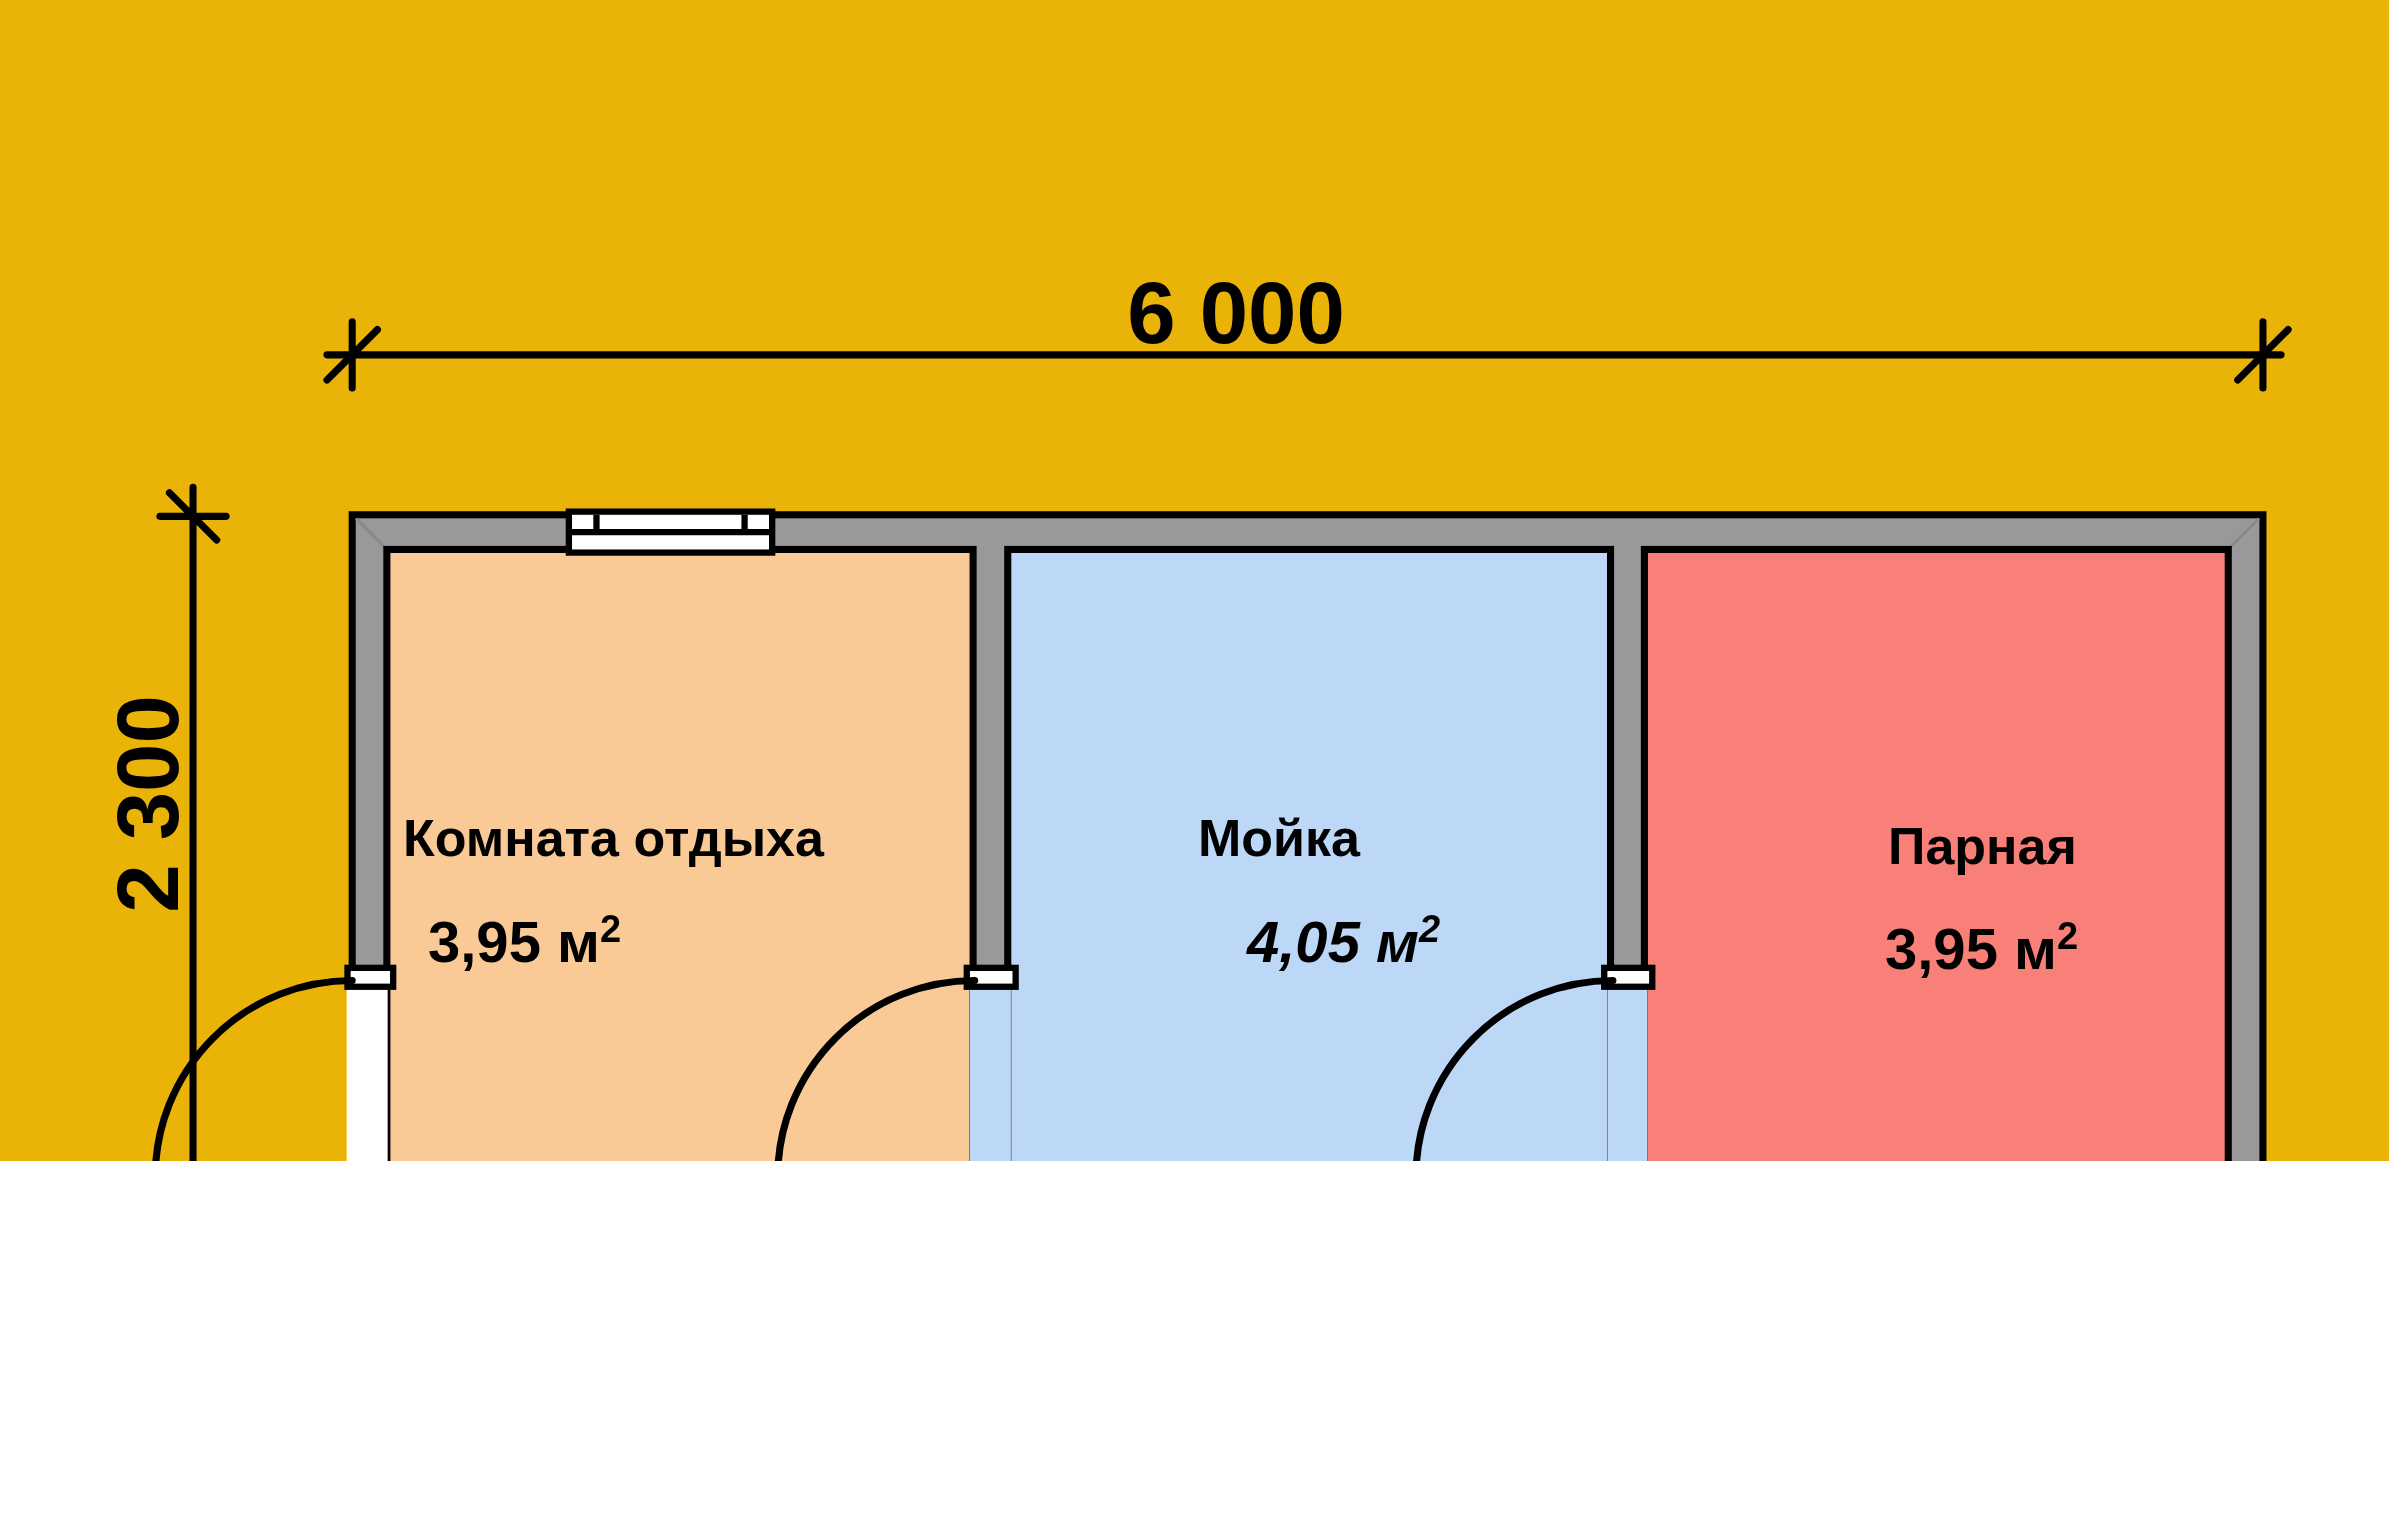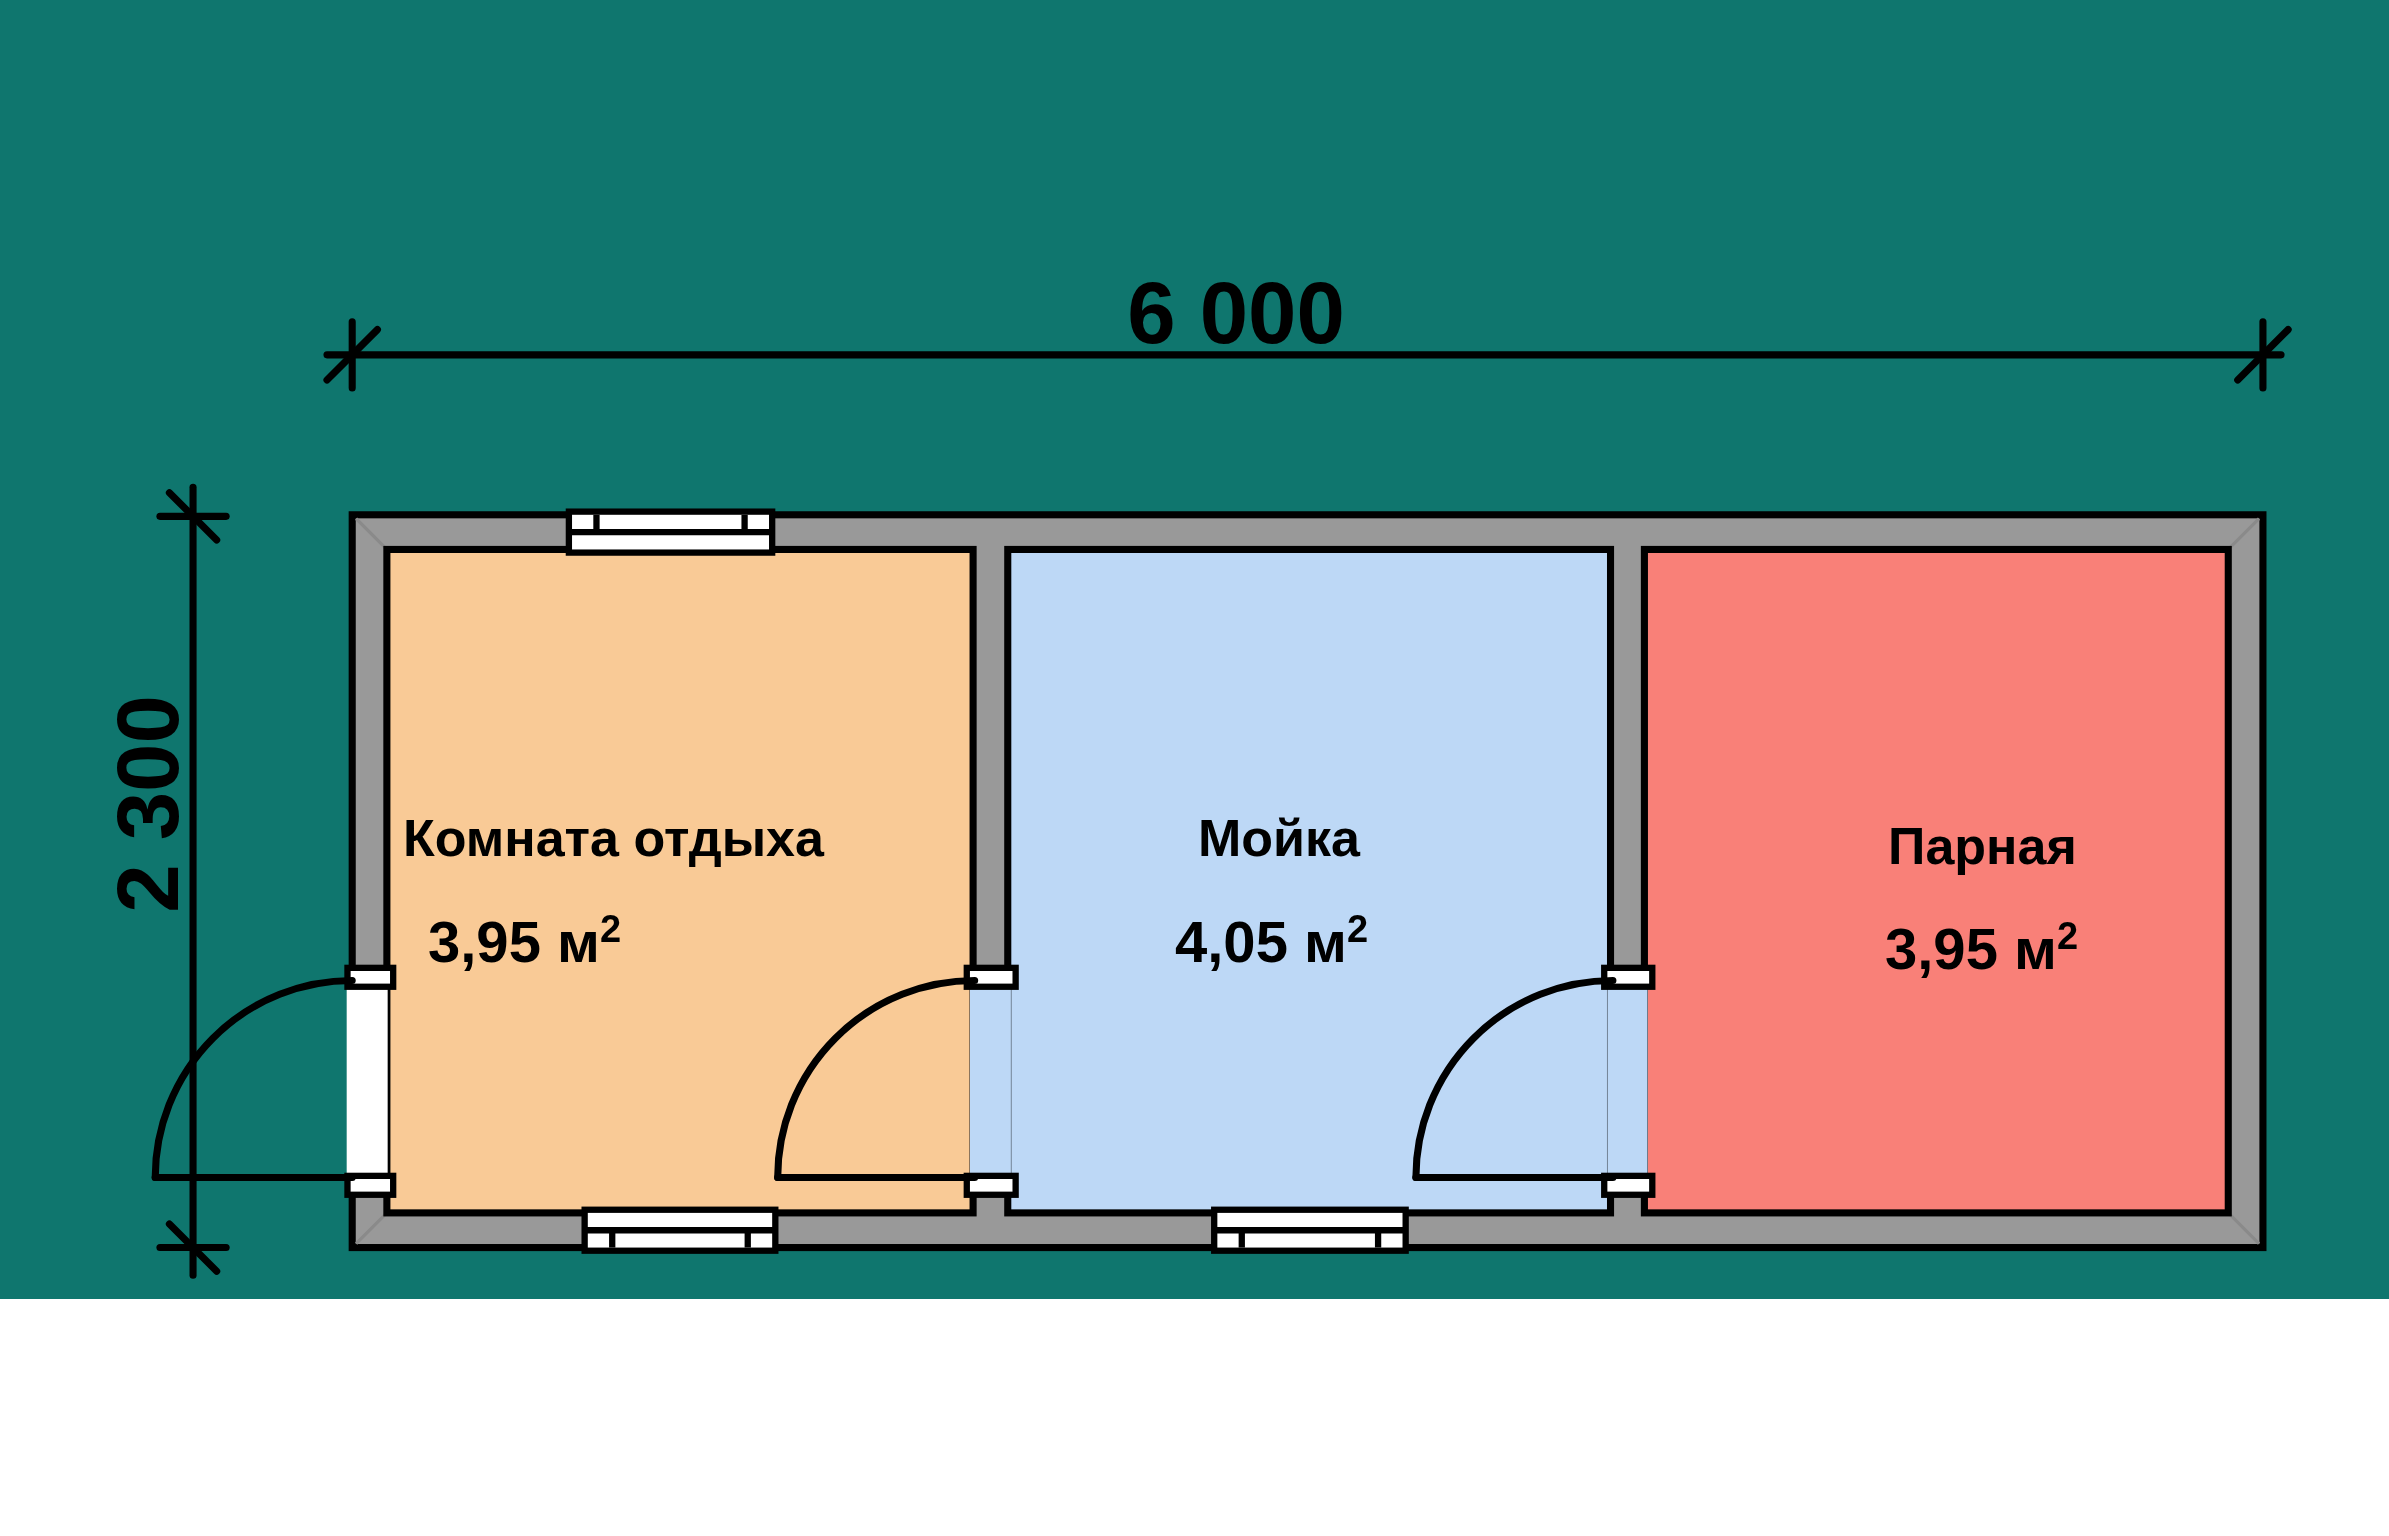--- a/index.html
+++ b/index.html
@@ -1,20 +1,20 @@
 <!DOCTYPE html>
 <html style="font-size:12.6px"><head>
 <meta charset="utf-8">
 <style>
   html, body { margin: 0; padding: 0; background: #ffffff; }
   #stage {
     position: relative;
     width: 2389px;
-    height: 1299px;
-    background: #0f766e;
+    height: 1161px;
+    background: #eab308;
     font-family: "Liberation Sans", "DejaVu Sans", sans-serif;
     overflow: hidden;
   }
   #plan-svg { position: absolute; left: 0; top: 0; }
   .label {
     position: absolute;
     color: #000;
     white-space: nowrap;
     line-height: 1;
   }
@@ -116,19 +116,19 @@
     </g>
   </svg>
 
   <div class="label dim-label" style="left:1236px; top:312px;">6 000</div>
   <div class="label dim-label vertical" style="left:147px; top:804px;">2 300</div>
 
   <div class="label room-name" style="left:403px; top:812px;">Комната отдыха</div>
   <div class="label room-area" style="left:403px; top:913px;"><span>3,95 м</span><span class="area-sup">2</span></div>
 
   <div class="label room-name" style="left:1198px; top:812px;">Мойка</div>
-  <div class="label room-area" style="left:1150px; top:913px;"><span>4,05 м</span><span class="area-sup">2</span></div>
+  <div class="label room-area" style="left:1222px; top:913px;font-style:italic;"><span>4,05 м</span><span class="area-sup">2</span></div>
 
   <div class="label room-name" style="left:1860px; top:820px;margin-left:28px;">Парная</div>
   <div class="label room-area" style="left:1860px; top:920px;"><span>3,95 м</span><span class="area-sup">2</span></div>
 
 </div>
 
 
 </body></html>

